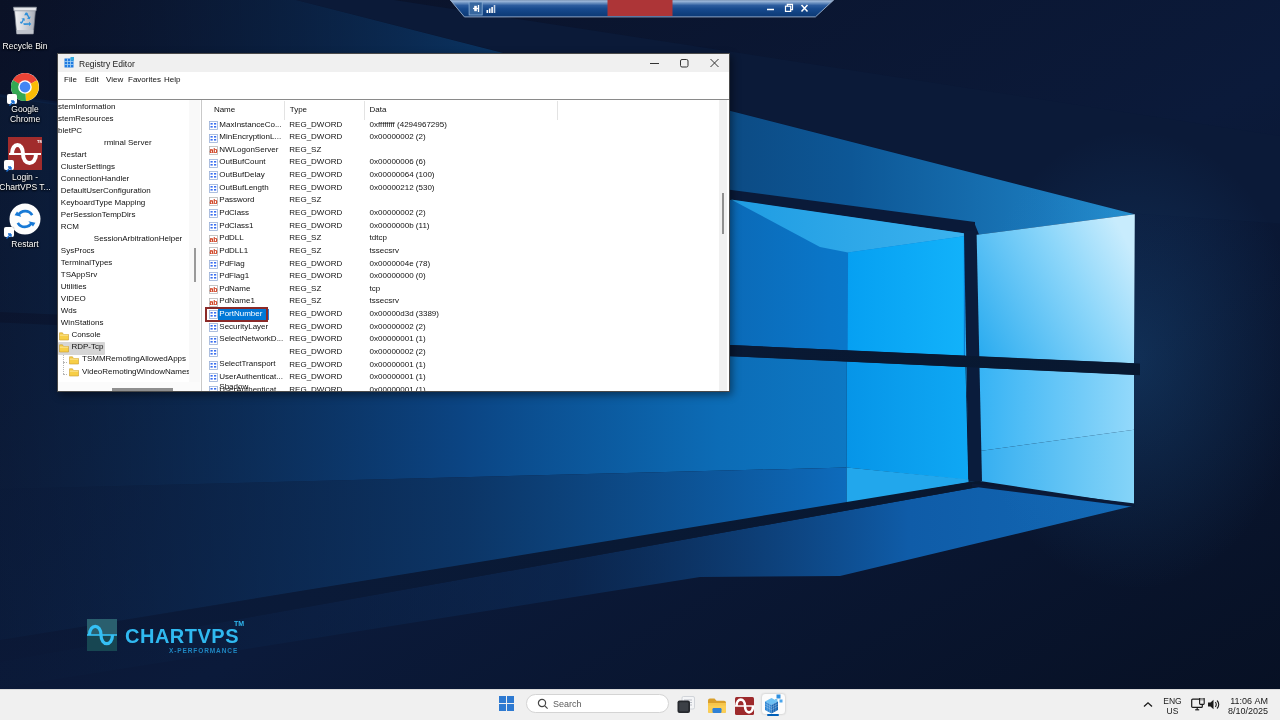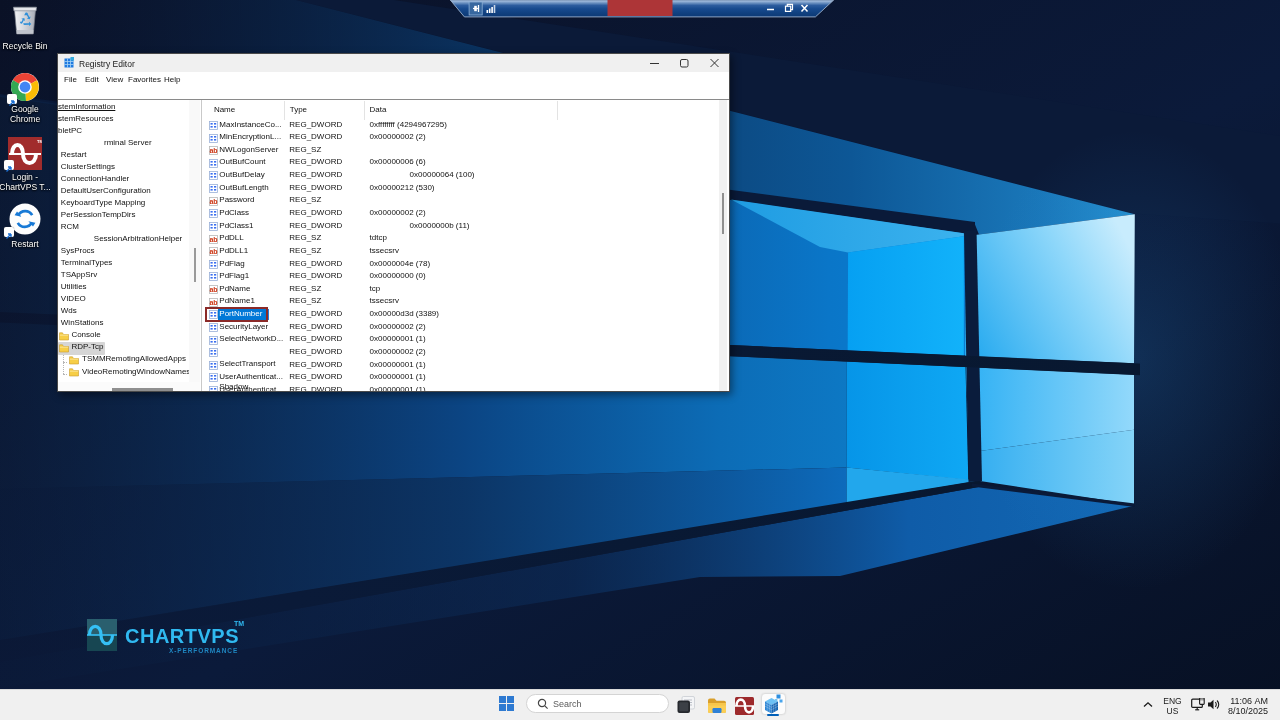--- a/index.html
+++ b/index.html
@@ -264,21 +264,21 @@
   <span class="abs" style="left:106px; top:2.5px;">Help</span>
  </div>
 
 
  <div class="abs" id="content" style="left:0; top:45px; width:671px; height:292px; border-top:1px solid #8a8a8a; background:#fff; overflow:hidden;">
 <div class="abs" style="left:0px; top:0; width:131px; height:281.5px; overflow:hidden; background:#fff;">
  <div class="abs" style="left:4.6px; top:254.7px; width:1px; height:19.1px; border-left:1px dotted #b5b5b5;"></div>
  <div class="abs" style="left:4.6px; top:261.7px; width:4px; height:1px; border-top:1px dotted #b5b5b5;"></div>
  <div class="abs" style="left:4.6px; top:273.8px; width:4px; height:1px; border-top:1px dotted #b5b5b5;"></div>
  <div class="abs" style="left:0; top:1.6px; height:12px; white-space:nowrap;">
-            <span class="abs" style="left:0.0px; top:0px;text-decoration:underline;">stemInformation</span>
+            <span class="abs" style="left:0.0px; top:0px;">stemInformation</span>
           </div>
  <div class="abs" style="left:0; top:13.6px; height:12px; white-space:nowrap;">
             <span class="abs" style="left:0.0px; top:0px;">stemResources</span>
           </div>
  <div class="abs" style="left:0; top:25.7px; height:12px; white-space:nowrap;">
             <span class="abs" style="left:0.0px; top:0px;">bletPC</span>
           </div>
  <div class="abs" style="left:0; top:37.7px; height:12px; white-space:nowrap;">
             <span class="abs" style="left:0.0px; top:0px;padding-left:46px;">rminal Server</span>
           </div>
@@ -425,21 +425,21 @@
               <rect x="0.5" y="0.5" width="8" height="8" fill="#fff" stroke="#9ab0d8" stroke-width="0.8"></rect>
               <g fill="#3b6ff0">
                 <rect x="1.5" y="2" width="2.2" height="1.6"></rect>
                 <rect x="5" y="2" width="2.2" height="1.6"></rect>
                 <rect x="1.5" y="5" width="2.2" height="1.6"></rect>
                 <rect x="5" y="5" width="2.2" height="1.6"></rect>
               </g>
             </svg>
             <span class="abs" style="left:17.3px; top:0px;">OutBufDelay</span>
             <span class="abs" style="left:87.3px; top:0px;">REG_DWORD</span>
-            <span class="abs" style="left:167.6px; top:0px;margin-left:40px;">0x00000064 (100)</span>
+            <span class="abs" style="left:167.6px; top:0px;">0x00000064 (100)</span>
           </div>
  <div class="abs" style="left:0; top:82.75px; height:12.6px; white-space:nowrap;">
             <svg width="9" height="9" style="position:absolute; left:6.5px; top:1.3px;">
               <rect x="0.5" y="0.5" width="8" height="8" fill="#fff" stroke="#9ab0d8" stroke-width="0.8"></rect>
               <g fill="#3b6ff0">
                 <rect x="1.5" y="2" width="2.2" height="1.6"></rect>
                 <rect x="5" y="2" width="2.2" height="1.6"></rect>
                 <rect x="1.5" y="5" width="2.2" height="1.6"></rect>
                 <rect x="5" y="5" width="2.2" height="1.6"></rect>
               </g>
@@ -476,21 +476,21 @@
               <rect x="0.5" y="0.5" width="8" height="8" fill="#fff" stroke="#9ab0d8" stroke-width="0.8"></rect>
               <g fill="#3b6ff0">
                 <rect x="1.5" y="2" width="2.2" height="1.6"></rect>
                 <rect x="5" y="2" width="2.2" height="1.6"></rect>
                 <rect x="1.5" y="5" width="2.2" height="1.6"></rect>
                 <rect x="5" y="5" width="2.2" height="1.6"></rect>
               </g>
             </svg>
             <span class="abs" style="left:17.3px; top:0px;">PdClass1</span>
             <span class="abs" style="left:87.3px; top:0px;">REG_DWORD</span>
-            <span class="abs" style="left:167.6px; top:0px;margin-left:40px;">0x0000000b (11)</span>
+            <span class="abs" style="left:167.6px; top:0px;">0x0000000b (11)</span>
           </div>
  <div class="abs" style="left:0; top:133.27px; height:12.6px; white-space:nowrap;">
             <svg width="9" height="9" style="position:absolute; left:6.5px; top:1.3px;">
               <rect x="0.5" y="0.5" width="8" height="8" fill="#fff" stroke="#b8b8b8" stroke-width="0.8"></rect>
               <text x="4.5" y="7" font-size="7" font-weight="bold" fill="#cc3311" text-anchor="middle" font-family="Liberation Sans">ab</text>
             </svg>
             <span class="abs" style="left:17.3px; top:0px;">PdDLL</span>
             <span class="abs" style="left:87.3px; top:0px;">REG_SZ</span>
             <span class="abs" style="left:167.6px; top:0px;">tdtcp</span>
           </div>

